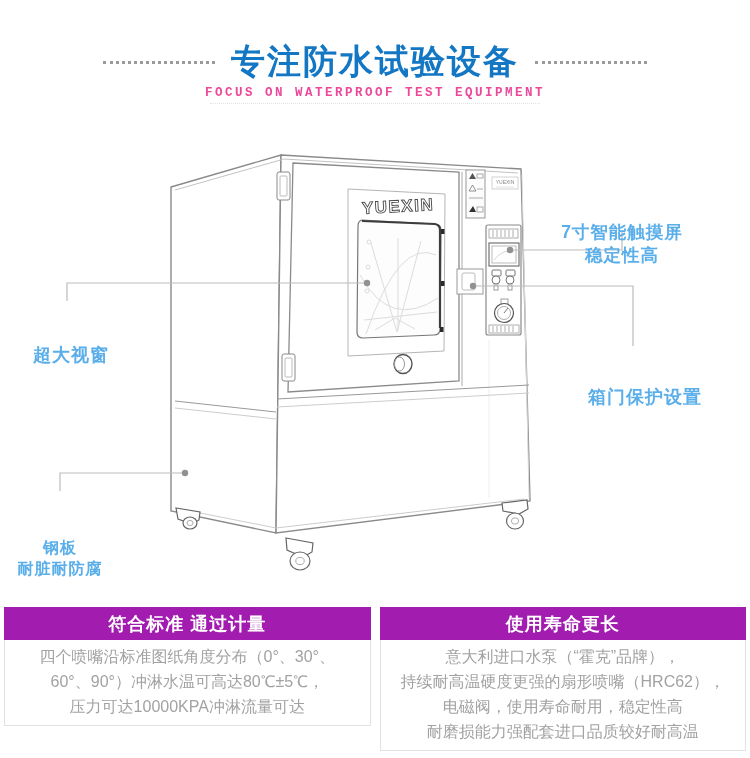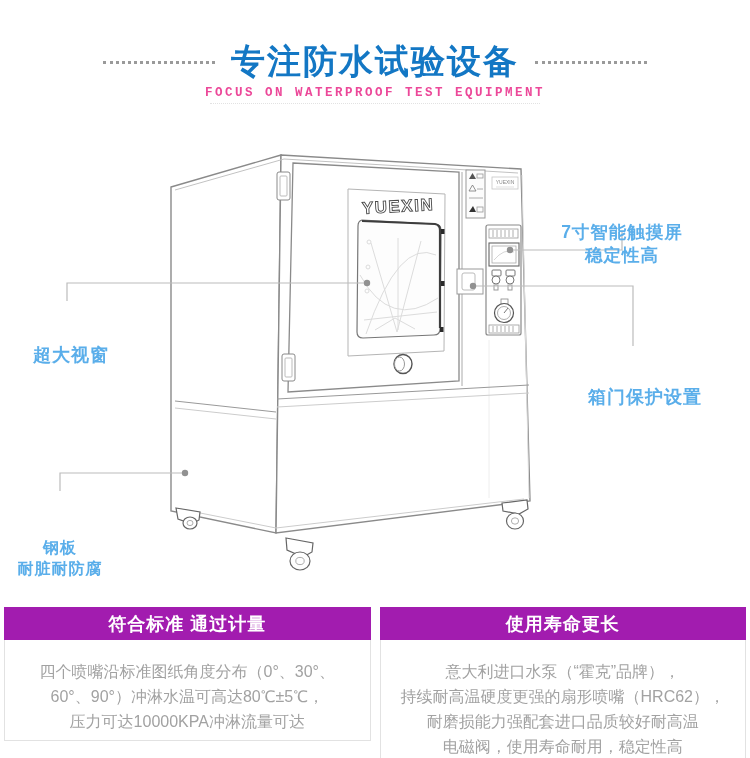--- a/index.html
+++ b/index.html
@@ -20,21 +20,21 @@
   .callout{position:absolute;color:#5aaeea;font-weight:bold;letter-spacing:1px;margin-top:37px;}
   .co-touch{left:532px;top:184px;width:180px;text-align:center;font-size:17.5px;line-height:23px;}
   .co-window{left:33px;top:306px;font-size:18px;}
   .co-door{left:588px;top:348px;font-size:18px;}
   .co-steel{left:16px;top:500px;width:88px;text-align:center;font-size:16px;line-height:21px;}
   
   .features{position:absolute;left:4px;right:4px;top:607px;display:flex;gap:9px;}
   .feature{flex:1;min-width:0;}
   .feature-h{height:33px;background:#a21caf;color:#fff;font-size:18px;font-weight:bold;
              letter-spacing:1px;display:flex;align-items:center;justify-content:center;}
-  .feature-b{border:1px solid #e2e2e2;border-top:none;padding:19px 2px 6px;text-align:center;
+  .feature-b{border:1px solid #e2e2e2;border-top:none;padding:4px 2px 6px;text-align:center;
              font-size:16px;line-height:25px;color:#a2a2a2;white-space:nowrap;}
 </style>
 </head>
 <body>
 
 <div class="stage">
 
   <div class="title-row">
     <div class="dotline"></div>
     <div class="main-title">专注防水试验设备</div>
@@ -211,19 +211,19 @@
         <div>四个喷嘴沿标准图纸角度分布（0°、30°、</div>
         <div>60°、90°）冲淋水温可高达80℃±5℃，</div>
         <div>压力可达10000KPA冲淋流量可达</div>
       </div>
     </div>
     <div class="feature">
       <div class="feature-h">使用寿命更长</div>
       <div class="feature-b">
         <div>意大利进口水泵（“霍克”品牌），</div>
         <div>持续耐高温硬度更强的扇形喷嘴（HRC62），</div>
+        <div>电磁阀，使用寿命耐用，稳定性高</div>
         <div>耐磨损能力强配套进口品质较好耐高温</div>
-        <div>电磁阀，使用寿命耐用，稳定性高</div>
       </div>
     </div>
   </div>
 
 </div>
 
 </body></html>

